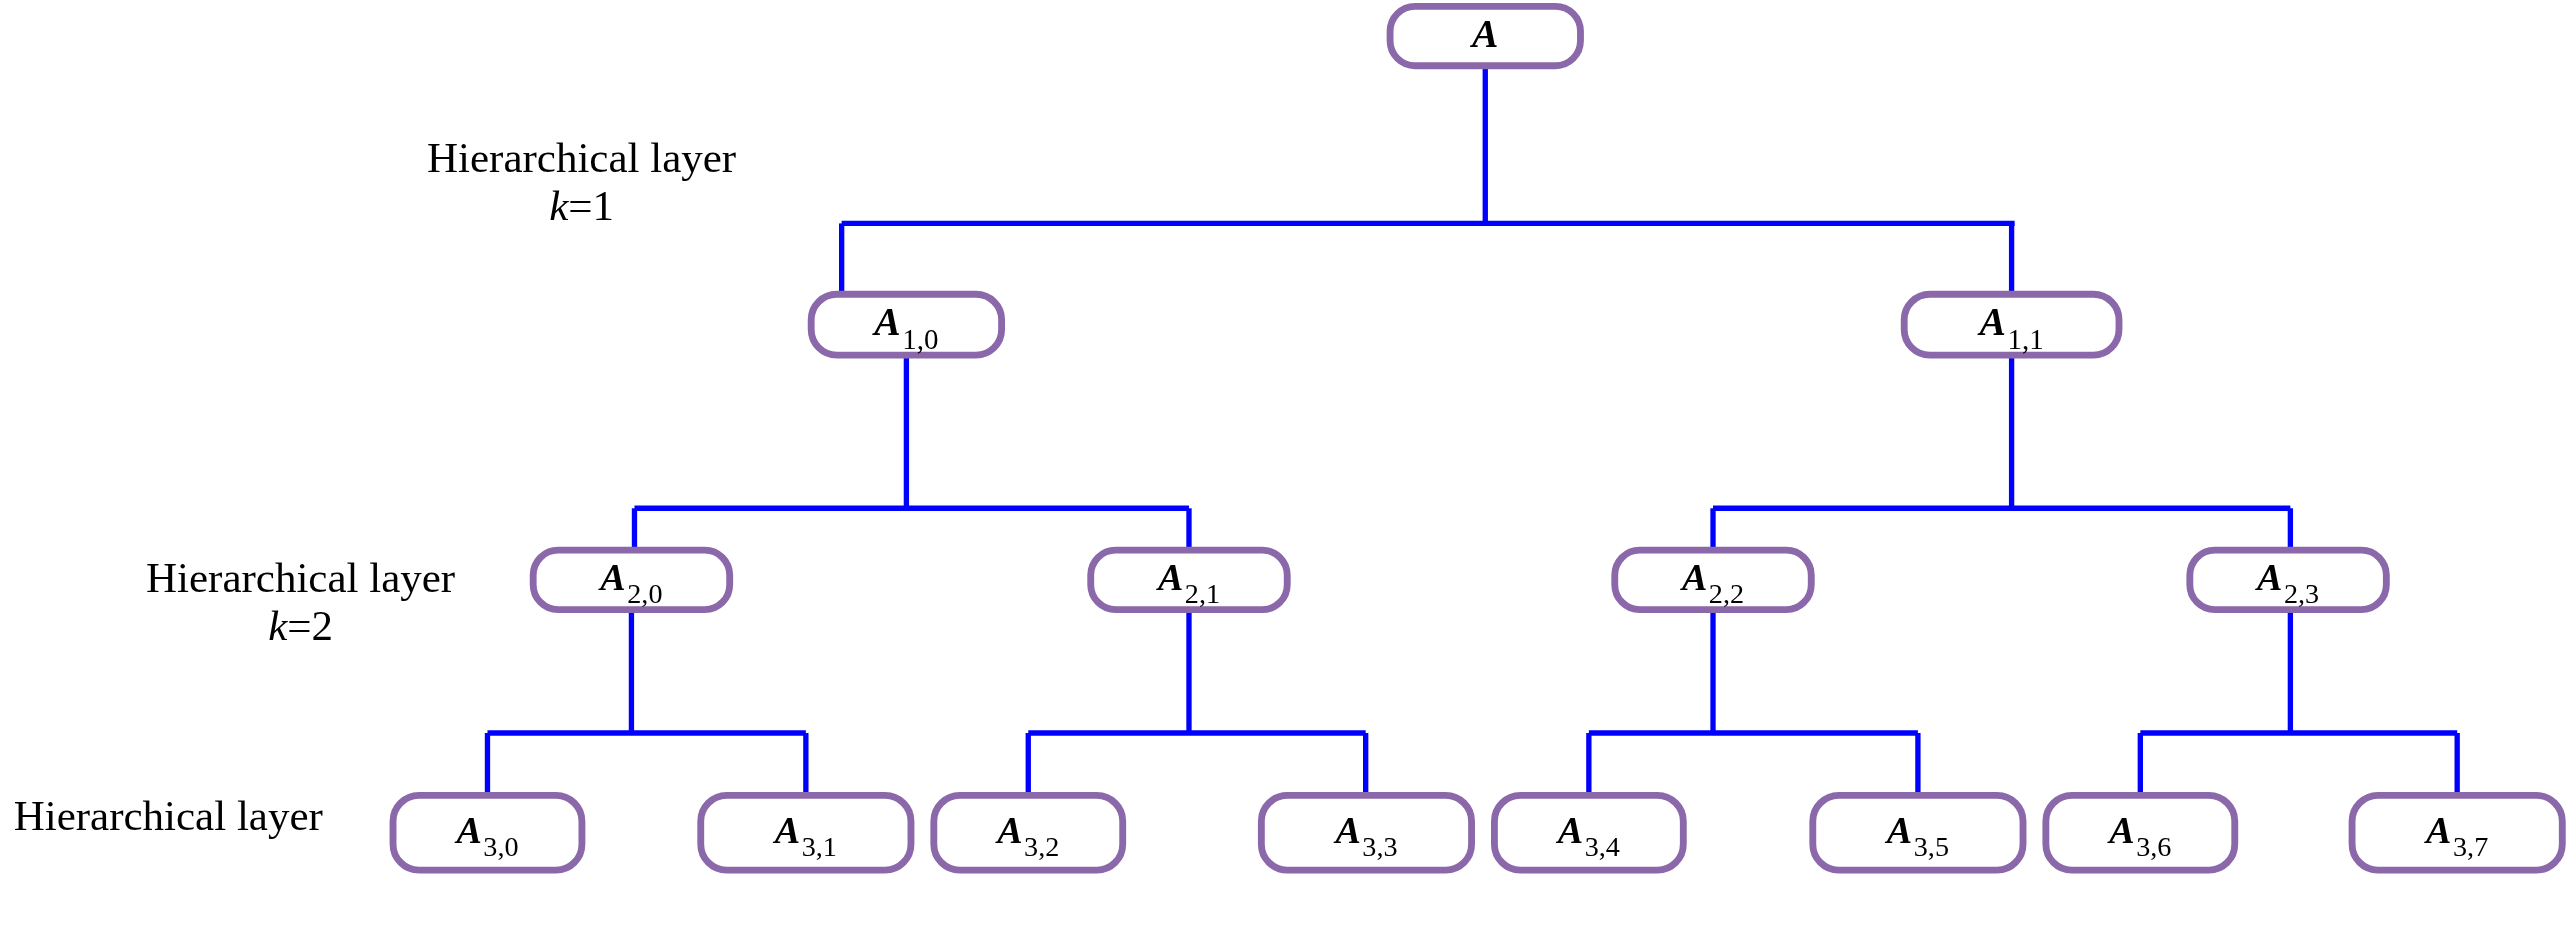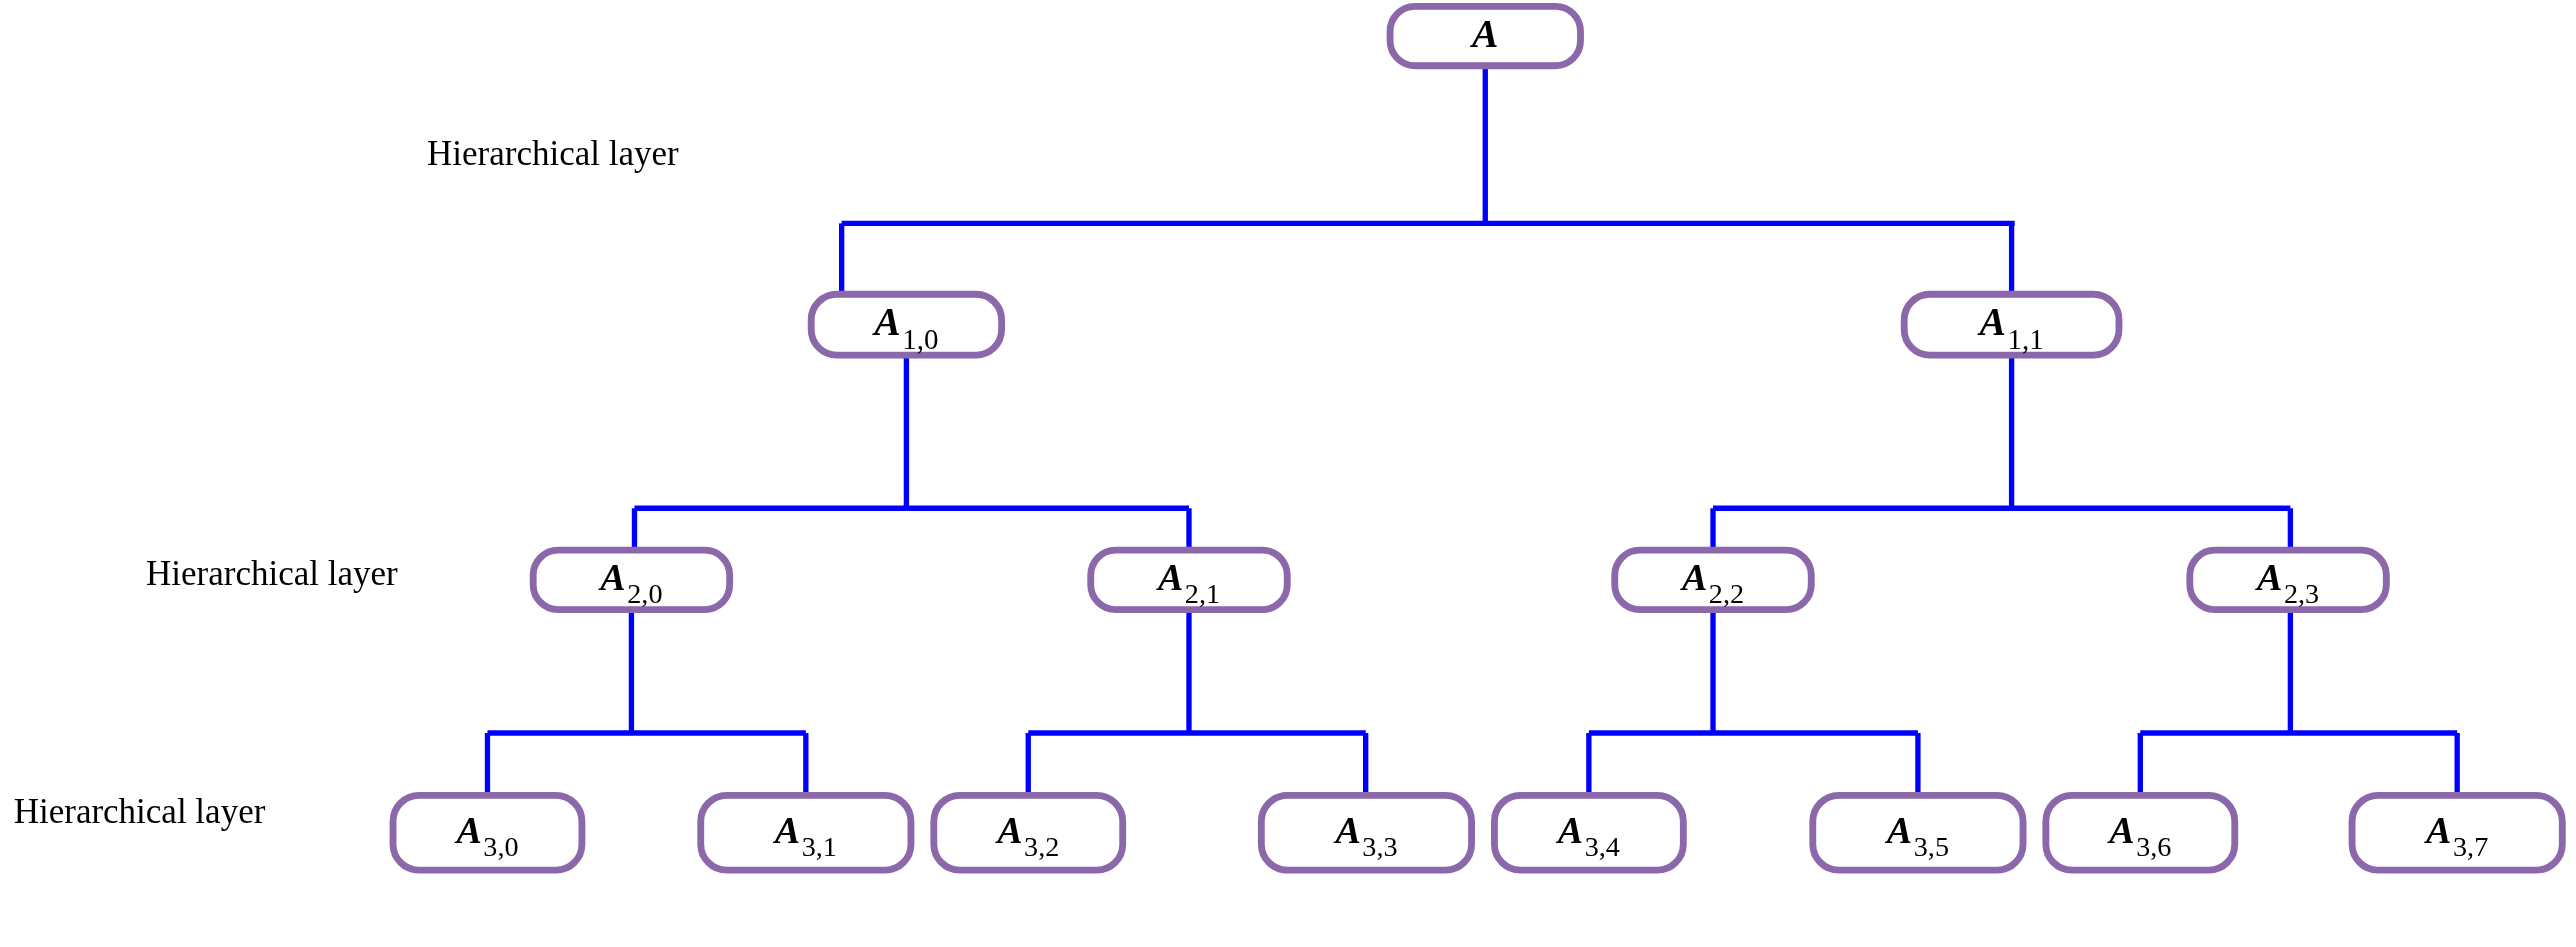--- a/index.html
+++ b/index.html
@@ -45,21 +45,21 @@
   }
   .node-label .sub {
     font-style: normal;
     font-weight: normal;
   }
   .layer-caption {
     position: absolute;
     text-align: center;
     color: #000000;
     font-family: "Liberation Serif", "DejaVu Serif", serif;
-    font-size: 35px;
+    font-size: 43px;
     line-height: 1.12;
     white-space: nowrap;
   }
   .layer-caption .kline {
     display: block;
   }
   .layer-caption .kvar {
     font-style: italic;
   }
 </style>
@@ -157,22 +157,24 @@
         </g>
         <g>
           <rect class="node-box" x="3088" y="1044" width="276" height="98" rx="34" ry="34" fill="#ffffff" stroke="#8a68aa"></rect>
           <text class="node-label" x="3226" y="1095" font-size="50" fill="#000000"><tspan class="base">A</tspan><tspan class="sub" baseline-shift="sub" font-size="37" dx="2">3,7</tspan></text>
         </g>
       </g>
   </svg>
   <div id="caption-layer">
       <div class="layer-caption" style="left: 427px; top: 134px;">
         <span class="kline">Hierarchical layer</span>
+        <span class="kline"><span class="kvar">k</span><span>=1</span></span>
       </div>
       <div class="layer-caption" style="left: 146px; top: 554px;">
         <span class="kline">Hierarchical layer</span>
+        <span class="kline"><span class="kvar">k</span><span>=2</span></span>
       </div>
       <div class="layer-caption" style="left: 13.7px; top: 792px;">
         <span class="kline">Hierarchical layer</span>
       </div>
     </div>
 </div>
 
 
 </body></html>

